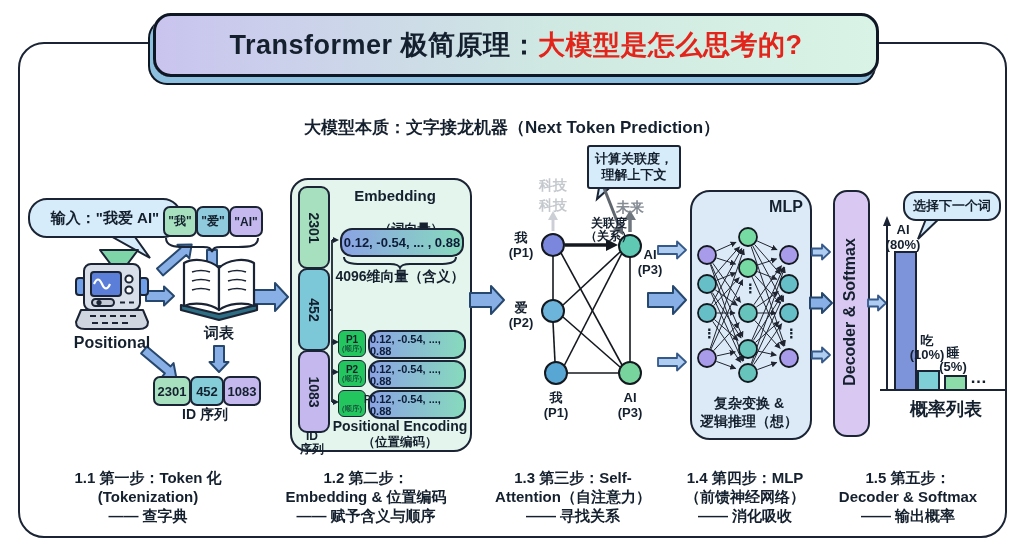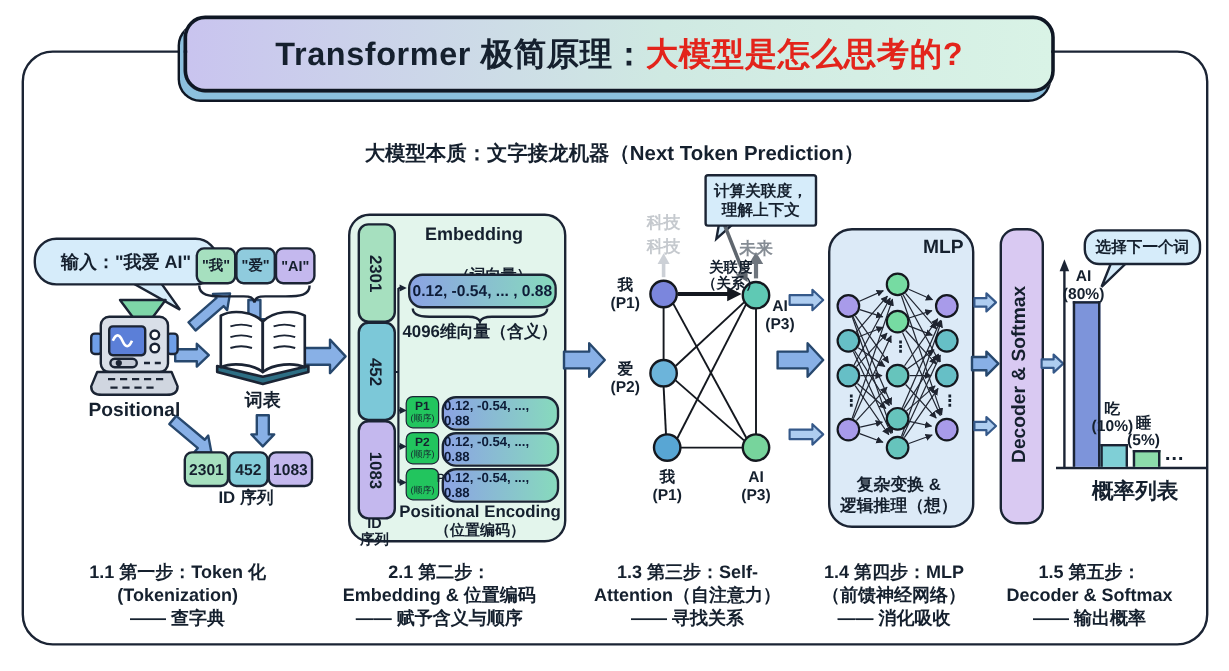--- a/index.html
+++ b/index.html
@@ -386,21 +386,21 @@
 <div class="abs b layer3 ctr small-cap" style="left:931px;top:359px;width:44px;">(5%)</div>
 <div class="abs b layer3" style="left:970px;top:368px;font-size:17px;">…</div>
 <div class="abs b layer3 ctr" style="left:894px;top:397px;width:104px;font-size:18px;text-align:center;">概率列表</div>
 
 <div class="step" style="left:38px;">
   <div>1.1 第一步：Token 化</div>
   <div>(Tokenization)</div>
   <div>—— 查字典</div>
 </div>
 <div class="step" style="left:256px;">
-  <div>2.1 第二步：</div>
+  <div>1.2 第二步：</div>
   <div>Embedding &amp; 位置编码</div>
   <div>—— 赋予含义与顺序</div>
 </div>
 <div class="step" style="left:463px;">
   <div>1.3 第三步：Self-</div>
   <div>Attention（自注意力）</div>
   <div>—— 寻找关系</div>
 </div>
 <div class="step" style="left:635px;">
   <div>1.4 第四步：MLP</div>

